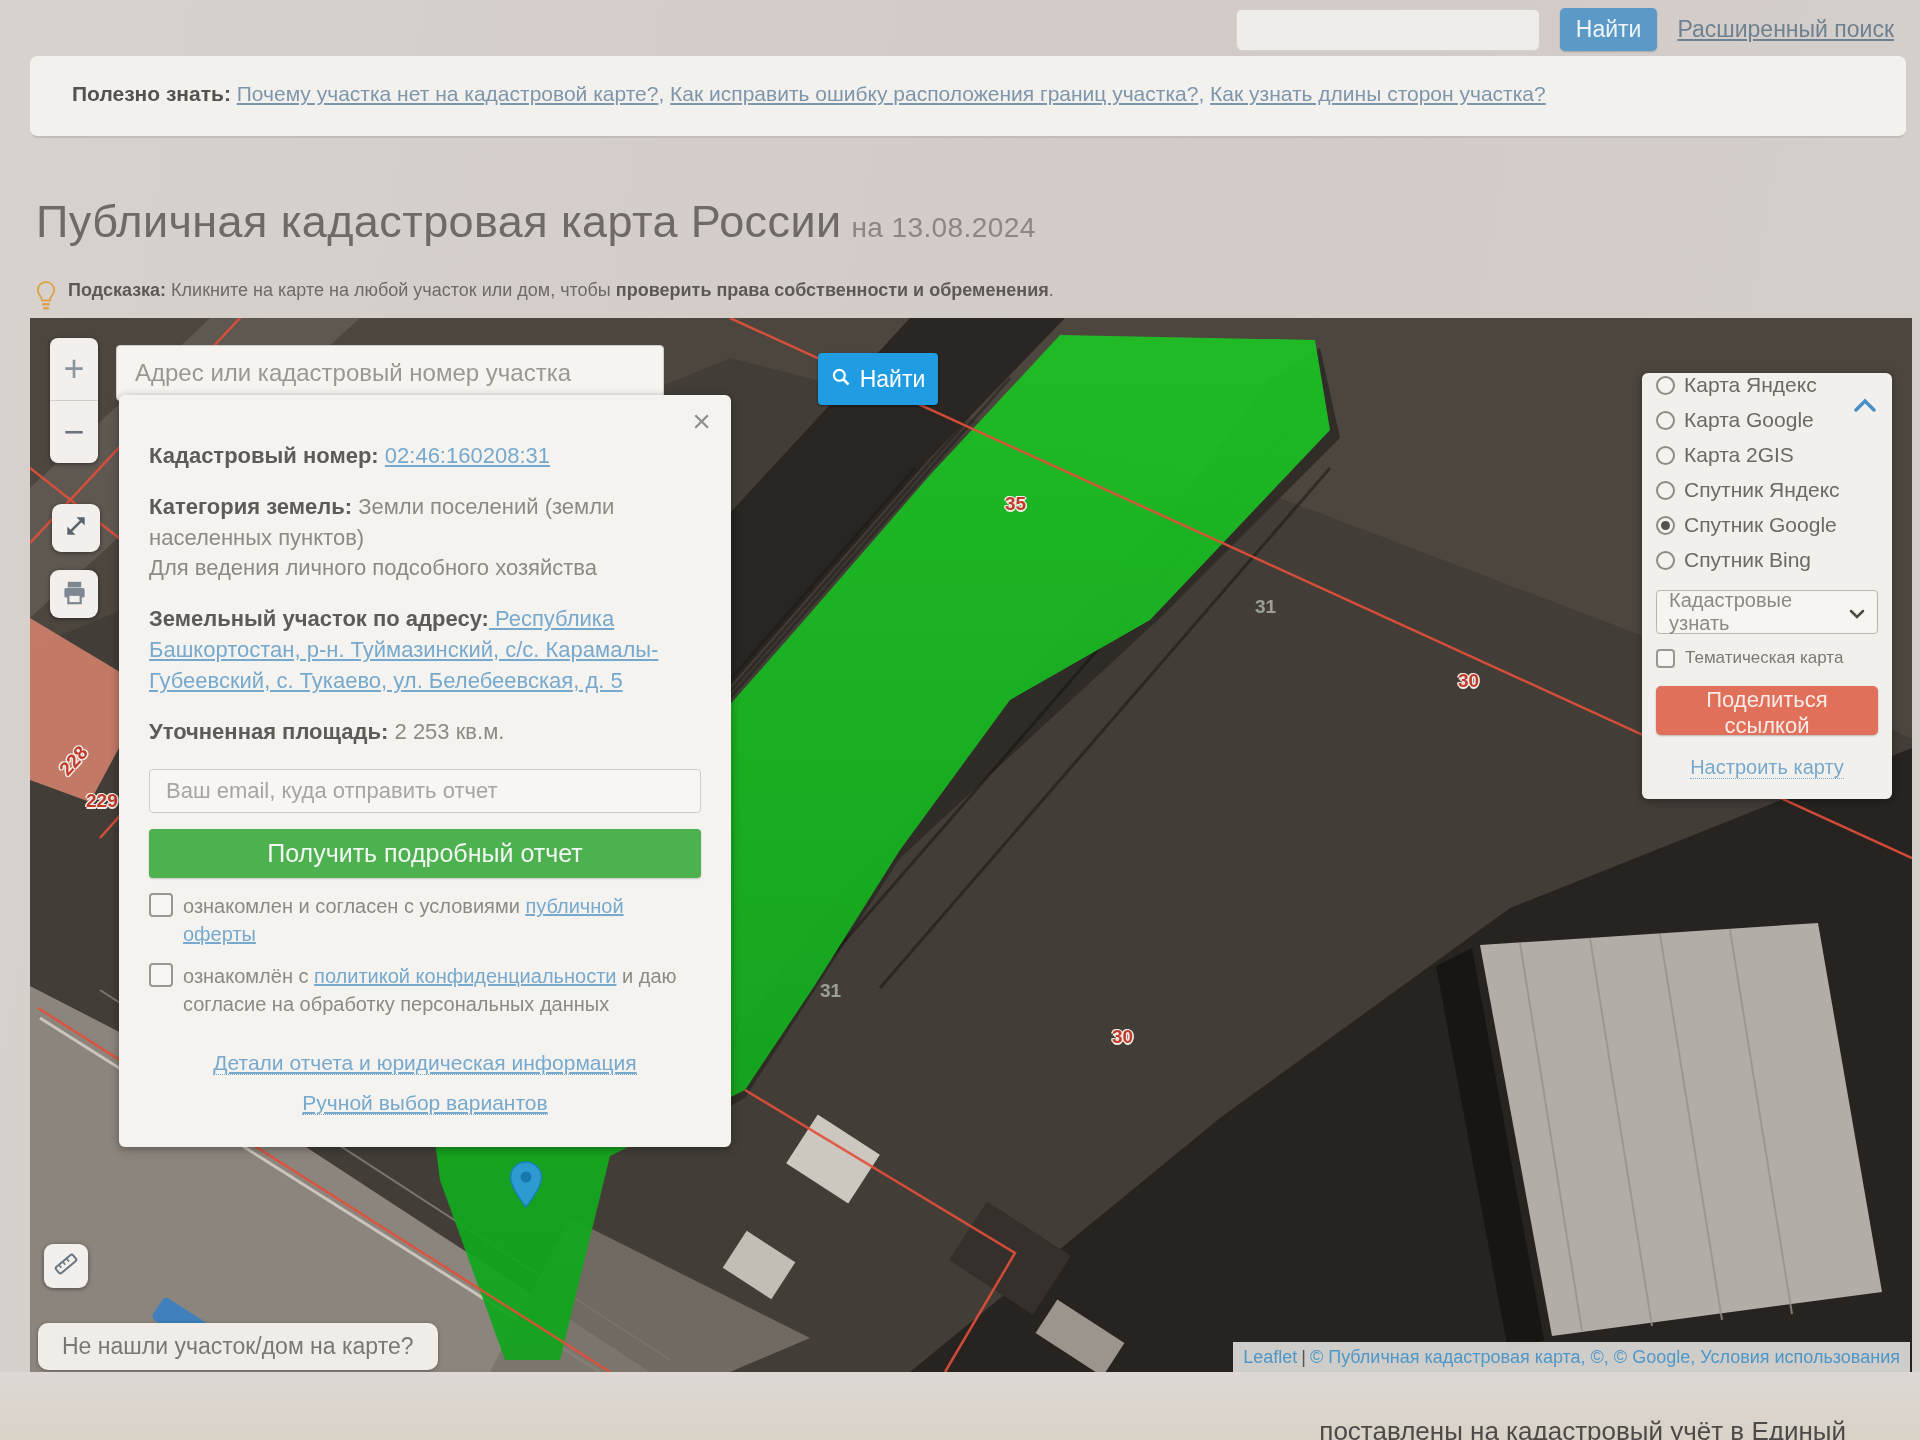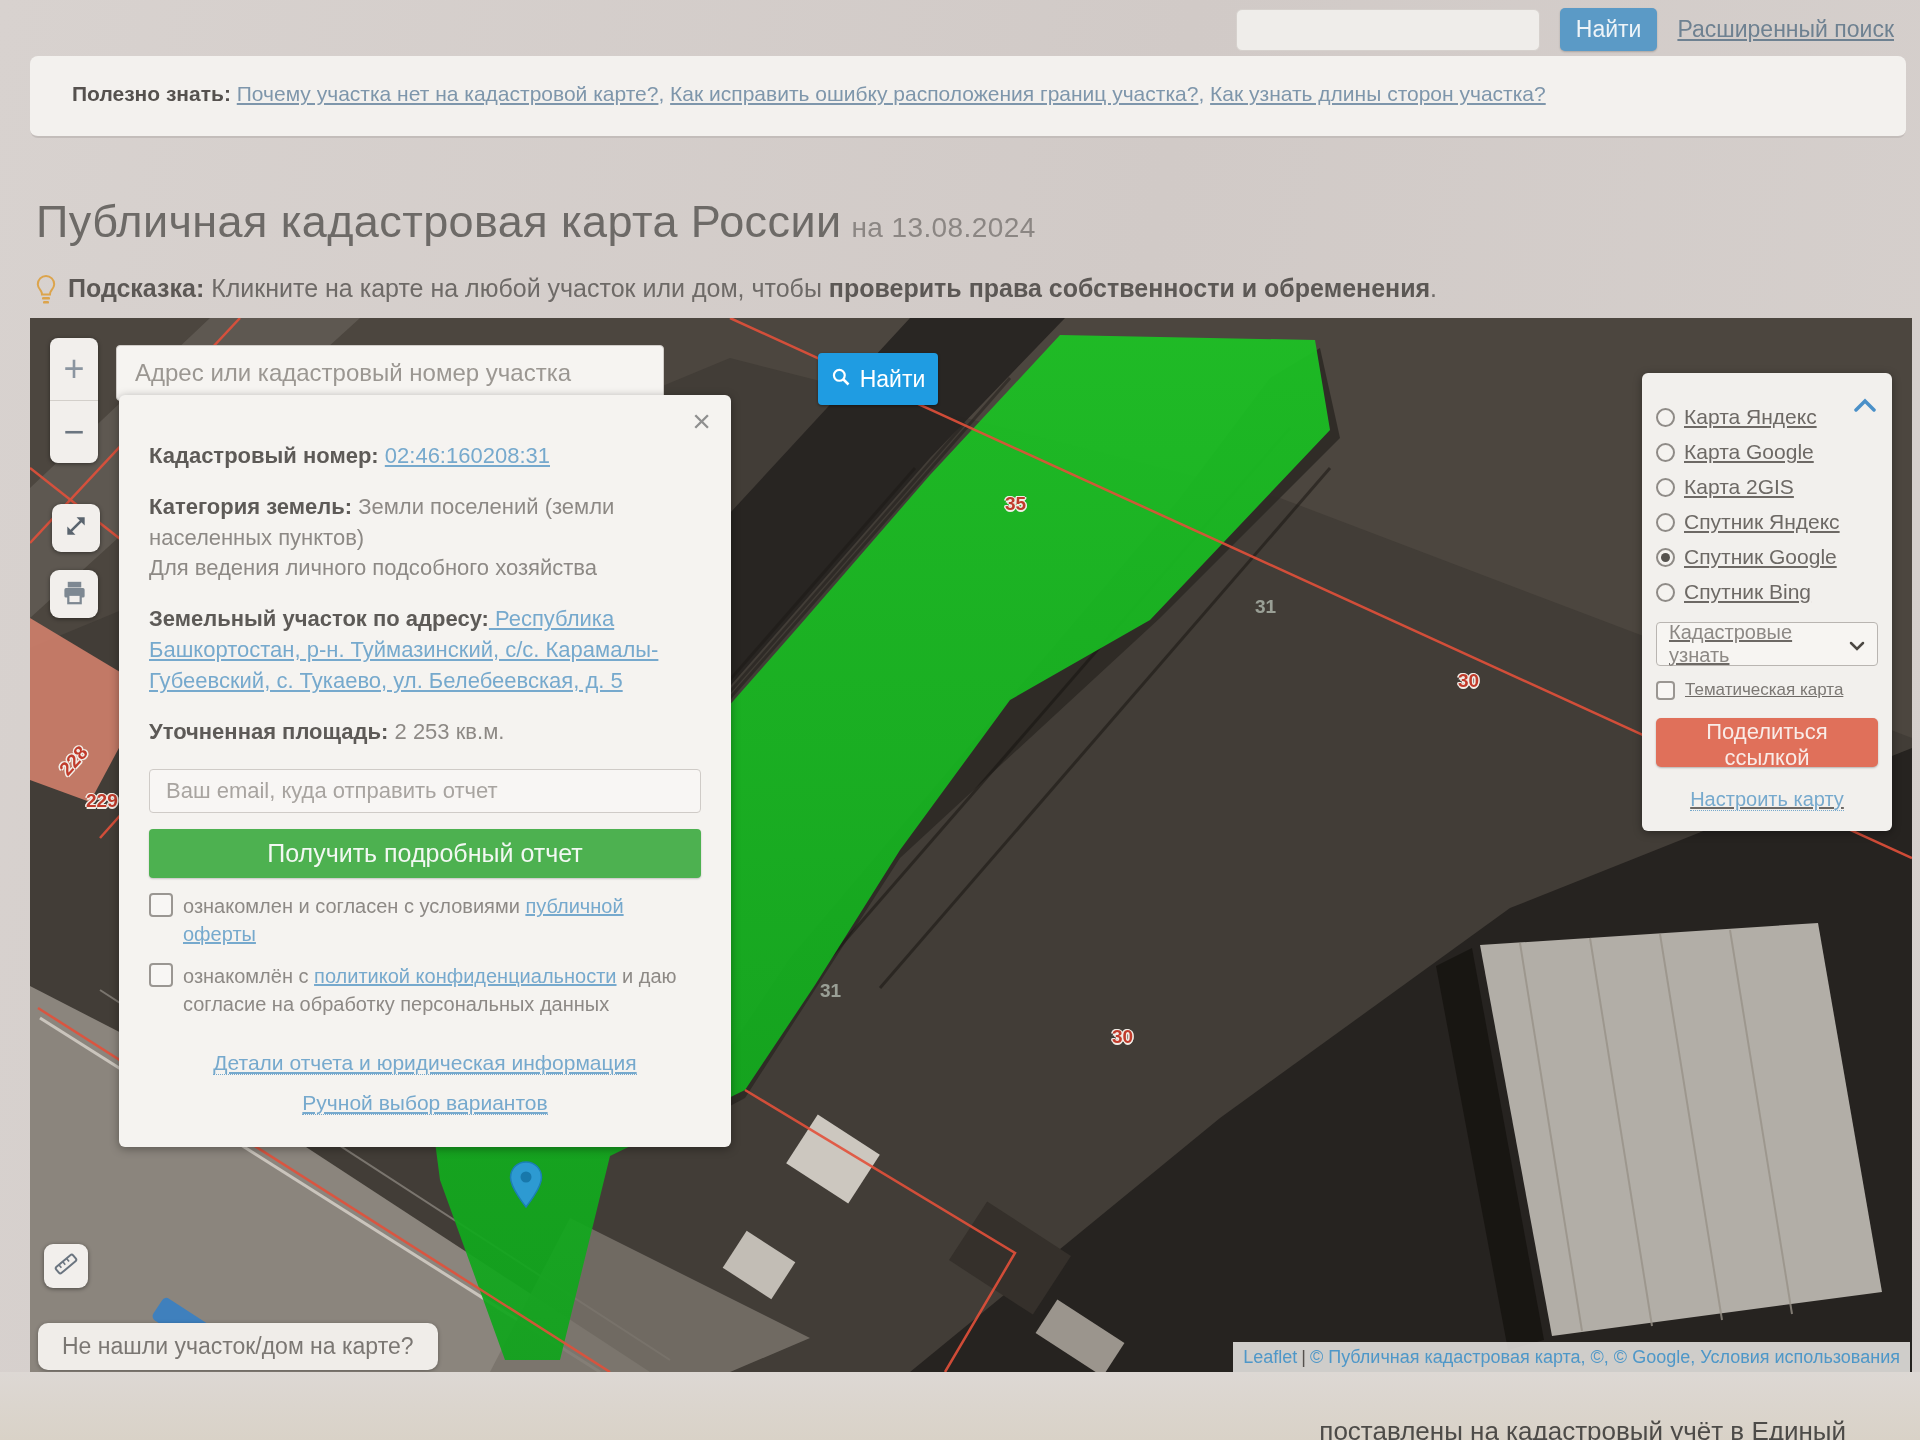--- a/index.html
+++ b/index.html
@@ -16,21 +16,21 @@
   .find-top{height:43px;min-width:92px;background:#5b9ac6;border:none;border-radius:5px;color:#eef4f8;font-size:23px;font-family:inherit;padding:0 16px;box-shadow:0 1px 2px rgba(0,0,0,.2);}
   .adv-link{color:#6e8191;font-size:23px;text-decoration:underline;}
   
   .useful{position:absolute;left:30px;right:14px;top:56px;height:82px;background:#f3f1ee;border-radius:8px;border-bottom:2px solid #c3bdba;box-sizing:border-box;padding:26px 0 0 42px;font-size:21px;color:#5e5a57;}
   .useful .lbl{font-weight:bold;color:#55514e;}
   .useful a{color:#7e96ab;text-decoration:underline;}
   .useful .sep{color:#7e96ab;}
   
   .page-title{position:absolute;left:36px;top:196px;font-size:45px;color:#6d6a67;letter-spacing:.4px;}
   .page-title .date{font-size:28px;color:#8b8683;margin-left:10px;}
-  .hint{position:absolute;left:34px;top:274px;font-size:25px;color:#6e6a67;display:flex;align-items:flex-start;gap:10px;}
+  .hint{position:absolute;left:34px;top:280px;font-size:18px;color:#6e6a67;display:flex;align-items:flex-start;gap:10px;}
   .hint .lbl{font-weight:bold;color:#5c5855;}
   .hint b{color:#5c5855;}
   
   .map{position:absolute;left:30px;top:318px;width:1882px;height:1054px;background:#3f3a35;overflow:hidden;}
   .map svg.scene{position:absolute;left:0;top:0;}
   .map-label{position:absolute;font-weight:bold;font-size:19px;white-space:nowrap;}
   .map-label.red{color:#c03b2b;text-shadow:1.5px 0 #f1ece6,-1.5px 0 #f1ece6,0 1.5px #f1ece6,0 -1.5px #f1ece6,1px 1px #f1ece6,-1px -1px #f1ece6;}
   .map-label.faint{color:rgba(225,240,228,.55);}
   .rot{transform:rotate(-48deg);}
   
@@ -55,21 +55,21 @@
   .email-input{width:100%;height:44px;margin-top:22px;border:1px solid #cfcbc7;border-radius:4px;background:#f8f6f4;font-size:22px;padding:0 16px;box-sizing:border-box;outline:none;color:#666;}
   .email-input::placeholder{color:#a8a4a0;}
   .report-btn{width:100%;height:49px;margin-top:16px;background:#4db150;border:none;border-radius:4px;color:#f2f8f2;font-size:25px;font-family:inherit;box-shadow:0 1px 2px rgba(0,0,0,.2);}
   .cb-row{margin-top:14px;display:flex;gap:10px;font-size:20px;line-height:1.4;color:#8d8985;}
   .cb-row:first-of-type{margin-top:18px;}
   .cb{width:20px;height:20px;border:2px solid #9a9692;border-radius:4px;background:#f8f6f4;flex:none;margin-top:1px;}
   .panel-links{margin-top:30px;text-align:center;font-size:21px;}
   .panel-links div{margin-top:10px;}
   .dotted{color:#76a9cd;text-decoration:none;border-bottom:1px dotted #76a9cd;}
   
-  .layers{position:absolute;right:20px;top:55px;width:250px;background:#f2f0ed;border-radius:6px;box-shadow:0 2px 8px rgba(0,0,0,.35);box-sizing:border-box;padding:32px 14px 20px;font-size:21px;color:#6d6965;text-decoration:underline;}
+  .layers{position:absolute;right:20px;top:55px;width:250px;background:#f2f0ed;border-radius:6px;box-shadow:0 2px 8px rgba(0,0,0,.35);box-sizing:border-box;padding:0 14px 20px;font-size:21px;color:#6d6965;}
   .radio-row{display:flex;align-items:center;gap:9px;margin-bottom:11px;}
   .radio{width:19px;height:19px;border:2px solid #8f8b87;border-radius:50%;background:#f5f3f0;flex:none;position:relative;box-sizing:border-box;}
   .radio.sel::after{content:'';position:absolute;left:3px;top:3px;right:3px;bottom:3px;background:#55524e;border-radius:50%;}
   .chev-up{position:absolute;right:16px;top:20px;}
   .select-box{margin-top:18px;height:42px;border:1px solid #b9b5b1;border-radius:4px;background:#f7f5f2;display:flex;align-items:center;justify-content:space-between;padding:0 12px;color:#8d8985;font-size:20px;}
   .them-row{margin-top:14px;display:flex;align-items:center;gap:10px;font-size:17px;color:#7c7874;}
   .cb-small{width:19px;height:19px;border:2px solid #9a9692;border-radius:4px;background:#f8f6f4;flex:none;box-sizing:border-box;}
   .share-btn{margin-top:18px;width:100%;height:49px;background:#e0705a;border:none;border-radius:5px;color:#f9ece8;font-size:22px;font-family:inherit;box-shadow:0 1px 2px rgba(0,0,0,.25);}
   .customize{display:block;text-align:center;margin-top:18px;font-size:20px;}
   

